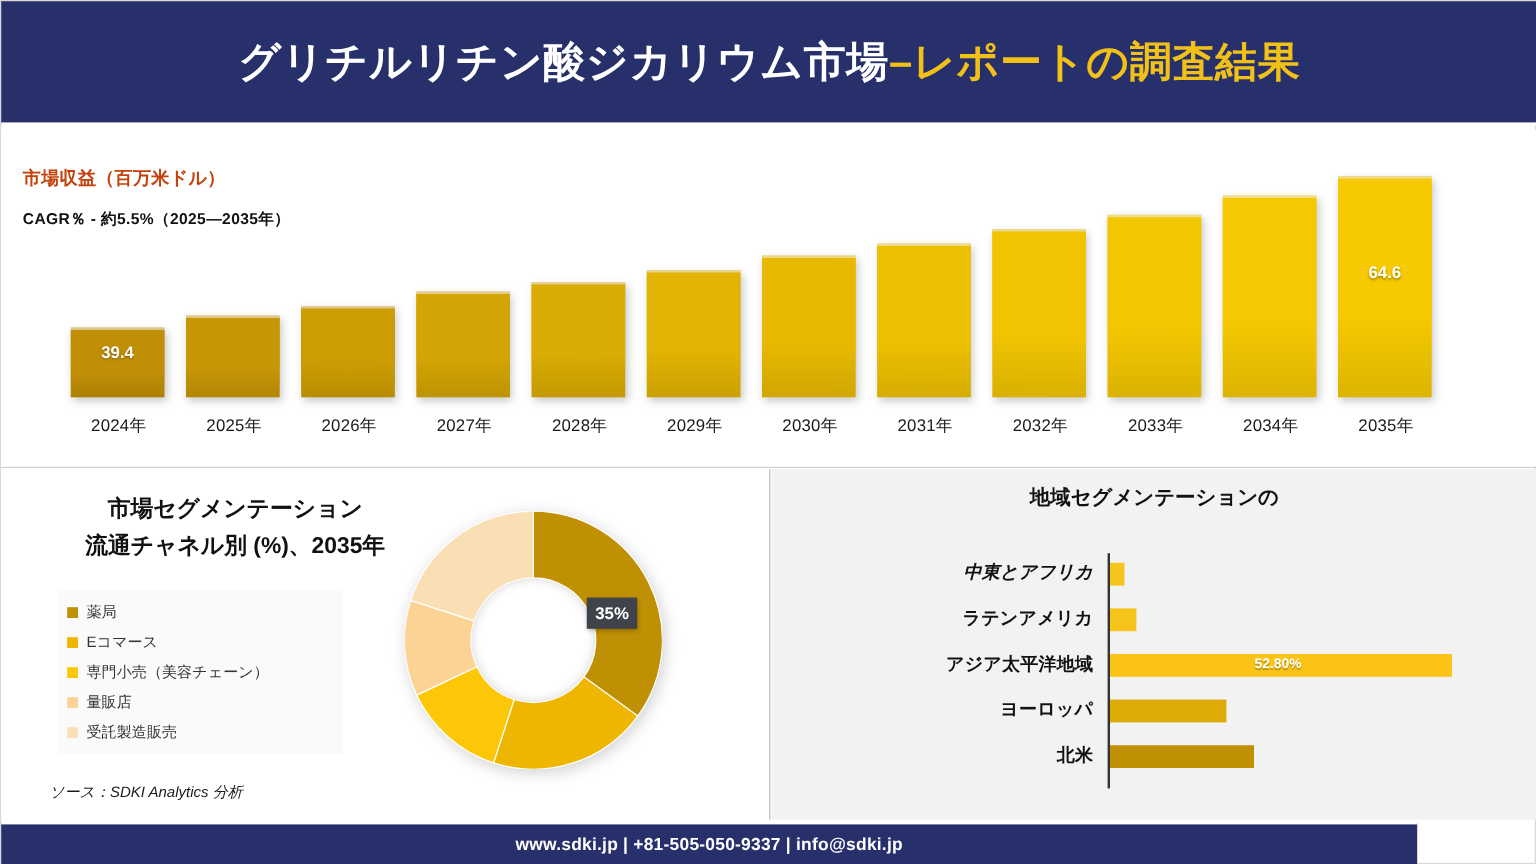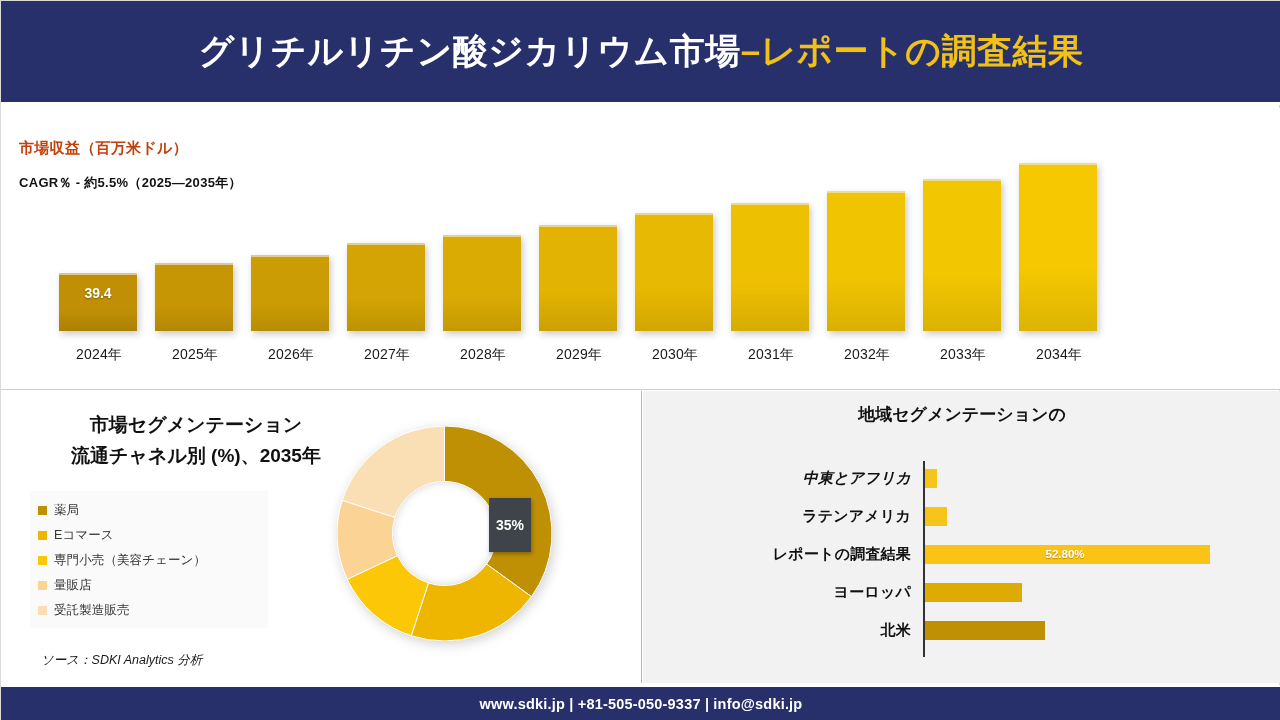--- a/index.html
+++ b/index.html
@@ -96,21 +96,21 @@
     border-right: 1px solid #b7b7b7;
   }
   #seg-title {
     position: absolute; left: 30px; top: 18px;
     width: 330px;
     text-align: center;
     font-size: 19px; font-weight: bold; color: #111111;
     line-height: 31px;
   }
   #legend-box {
-    position: absolute; left: 29px; top: 100px;
+    position: absolute; left: 47px; top: 100px;
     width: 238px; height: 137px;
     background: #fafafa;
     padding: 7px 8px 0 8px;
   }
   .legend-row {
     display: flex; align-items: center;
     height: 25px;
   }
   .legend-swatch {
     width: 9px; height: 9px;
@@ -145,21 +145,21 @@
     background: #ffffff;
     box-shadow: inset 0 0 9px rgba(0,0,0,0.16);
   }
   #donut-callout {
     position: absolute;
     left: 152px; top: 72px;
     background: #3e4449;
     color: #ffffff;
     font-size: 14px;
     font-weight: bold;
-    padding: 19px 7px;
+    padding: 5px 7px;
     box-shadow: 1px 2px 4px rgba(0,0,0,0.3);
   }
 
   
   #right-panel {
     position: absolute; left: 642px; top: 390px;
     width: 638px; height: 292px;
     background: #f2f2f2;
   }
   #region-title {
@@ -204,21 +204,21 @@
     top: 4px; height: 18px; line-height: 19px;
     color: #ffffff;
     font-size: 11.5px;
     font-weight: bold;
     text-shadow: 0 1px 1px rgba(0,0,0,0.28);
   }
 
   
   #footer {
     position: absolute; left: 0; top: 684px;
-    width: 1280px; height: 36px;
+    width: 1180px; height: 36px;
     background: #27306b;
     display: flex; align-items: center; justify-content: center;
     border-top: 2px solid #ffffff;
   }
   #footer-text {
     color: #ffffff;
     font-size: 14.5px;
     font-weight: bold;
     letter-spacing: 0.2px;
   }
@@ -273,20 +273,25 @@
           <div class="bar-shape" style="height: 140px; background: linear-gradient(rgb(241, 196, 2) 0%, rgb(241, 196, 2) 62%, rgba(0, 0, 0, 0.1) 100%), rgb(241, 196, 2);"></div>
           <div class="bar-xlabel">2032年</div>
         </div>
         <div class="bar-col" style="left: 914px;">
           <div class="bar-shape" style="height: 152px; background: linear-gradient(rgb(243, 198, 2) 0%, rgb(243, 198, 2) 62%, rgba(0, 0, 0, 0.1) 100%), rgb(243, 198, 2);"></div>
           <div class="bar-xlabel">2033年</div>
         </div>
         <div class="bar-col" style="left: 1010px;">
           <div class="bar-shape" style="height: 168px; background: linear-gradient(rgb(245, 200, 2) 0%, rgb(245, 200, 2) 62%, rgba(0, 0, 0, 0.1) 100%), rgb(245, 200, 2);"></div>
           <div class="bar-xlabel">2034年</div>
+        </div>
+        <div class="bar-col" style="left: 1106px;">
+          <div class="bar-shape" style="height: 184px; background: linear-gradient(rgb(246, 201, 0) 0%, rgb(246, 201, 0) 62%, rgba(0, 0, 0, 0.1) 100%), rgb(246, 201, 0);"></div>
+          <div class="bar-value" style="bottom: 155px; left: 8px;">64.6</div>
+          <div class="bar-xlabel">2035年</div>
         </div>
       </div>
   </div>
 
   <div id="left-panel">
     <div id="seg-title">
       <div>市場セグメンテーション</div>
       <div>流通チャネル別 (%)、2035年</div>
     </div>
     <div id="legend-box">
@@ -334,21 +339,21 @@
       <div id="region-axis"></div>
     <div class="hbar-row" style="top: 6px; font-style: italic;">
           <div class="hbar-label">中東とアフリカ</div>
           <div class="hbar-shape" style="width: 12px; background: rgb(246, 196, 26);"></div>
         </div>
         <div class="hbar-row" style="top: 44px;">
           <div class="hbar-label">ラテンアメリカ</div>
           <div class="hbar-shape" style="width: 22px; background: rgb(246, 196, 26);"></div>
         </div>
         <div class="hbar-row" style="top: 82px;">
-          <div class="hbar-label">レポートの調査結果</div>
+          <div class="hbar-label">アジア太平洋地域</div>
           <div class="hbar-shape" style="width: 285px; background: rgb(251, 195, 22);"></div>
           <div class="hbar-value" style="left: 402.5px;">52.80%</div>
         </div>
         <div class="hbar-row" style="top: 120px;">
           <div class="hbar-label">ヨーロッパ</div>
           <div class="hbar-shape" style="width: 97px; background: rgb(221, 171, 4);"></div>
         </div>
         <div class="hbar-row" style="top: 158px;">
           <div class="hbar-label">北米</div>
           <div class="hbar-shape" style="width: 120px; background: rgb(191, 143, 4);"></div>

